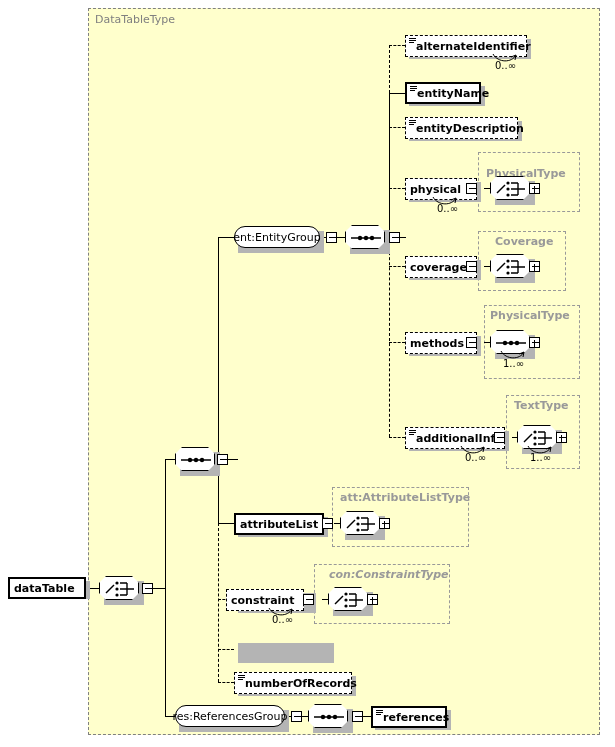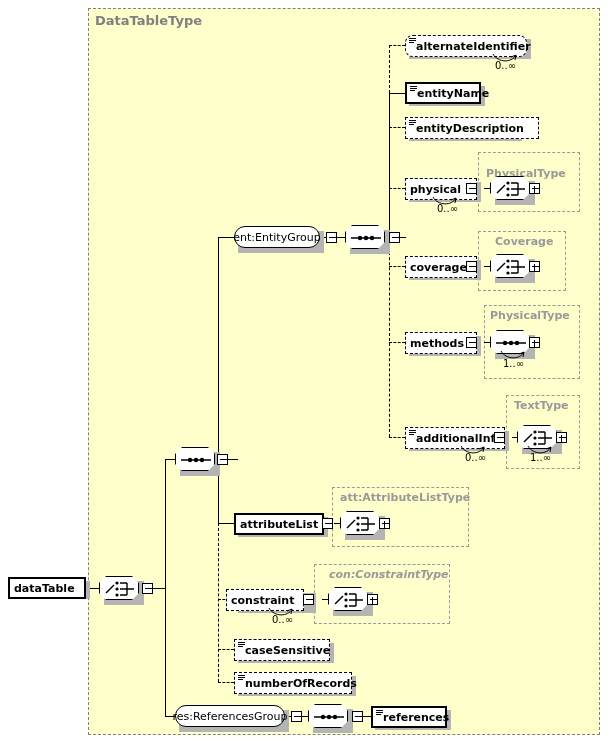--- a/index.html
+++ b/index.html
@@ -12,22 +12,22 @@
   }
   
   .typebox{
     position:absolute;
     background:#ffffcc;
     border:1px dashed #808080;
   }
   .typebox-title{
     position:absolute;
     color:#808080;
-    font-size:13px;
-    font-weight:bold;
+    font-size:11px;
+    font-weight:normal;
     white-space:nowrap;
   }
   
   .frame{
     position:absolute;
     border:1px dashed #999999;
     background:transparent;
   }
   .frame-title{
     position:absolute;
@@ -254,21 +254,21 @@
     <svg width="40" height="24" viewBox="0 0 40 24" aria-hidden="true">
       <path d="M5 12 L35 12" stroke="#000" stroke-width="1.4"></path>
       <circle cx="14" cy="12" r="2.2" fill="#000"></circle>
       <circle cx="20" cy="12" r="2.2" fill="#000"></circle>
       <circle cx="26" cy="12" r="2.2" fill="#000"></circle>
     </svg>
   </div>
   <div class="pm" style="left:389px;top:232px;"></div>
 
   <div class="shadow" style="left:409px;top:39px;width:122px;height:20px;"></div>
-  <div class="node opt has-icon" style="left:405px;top:35px;width:122px;border-radius:8px;">
+  <div class="node opt has-icon" style="left:405px;top:35px;width:122px;">
     <span class="sicon">
         <i></i>
         <i></i>
         <i></i>
       </span>
     <span class="lbl">alternateIdentifier</span>
   </div>
   <svg class="loop" style="left:492px;top:53px;" width="26" height="12" aria-hidden="true">
     <path d="M1 1 C 6 10, 20 10, 24 2" stroke="#000" stroke-width="1" fill="none"></path>
     <path d="M24 2 L19 4 M24 2 L23 7" stroke="#000" stroke-width="1" fill="none"></path>
@@ -279,21 +279,21 @@
   <div class="node req has-icon" style="left:405px;top:82px;width:76px;">
     <span class="sicon">
         <i></i>
         <i></i>
         <i></i>
       </span>
     <span class="lbl">entityName</span>
   </div>
 
   <div class="shadow" style="left:409px;top:121px;width:113px;height:20px;"></div>
-  <div class="node opt has-icon" style="left:405px;top:117px;width:134px;">
+  <div class="node opt has-icon" style="left:405px;top:117px;width:113px;">
     <span class="sicon">
         <i></i>
         <i></i>
         <i></i>
       </span>
     <span class="lbl">entityDescription</span>
   </div>
 
   <div class="shadow" style="left:409px;top:182px;width:72px;height:20px;"></div>
   <div class="node opt" style="left:405px;top:178px;width:72px;">
@@ -431,28 +431,20 @@
       <circle cx="17" cy="12" r="1.6" fill="#000"></circle>
       <circle cx="17" cy="18" r="1.6" fill="#000"></circle>
       <path d="M20 6 L27 6 M20 12 L27 12 M20 18 L27 18" stroke="#000" stroke-width="1.4"></path>
       <path d="M27 6 L27 18" stroke="#000" stroke-width="1.4"></path>
       <path d="M27 12 L34 12" stroke="#000" stroke-width="1.4"></path>
     </svg>
   </div>
   <div class="pm plus" style="left:367px;top:594px;"></div>
 
   <div class="shadow" style="left:238px;top:643px;width:96px;height:20px;"></div>
-  <div class="node opt has-icon" style="left:234px;top:639px;width:96px;">
-    <span class="sicon">
-        <i></i>
-        <i></i>
-        <i></i>
-      </span>
-    <span class="lbl">caseSensitive</span>
-  </div>
 
   <div class="shadow" style="left:238px;top:676px;width:118px;height:20px;"></div>
   <div class="node opt has-icon" style="left:234px;top:672px;width:118px;">
     <span class="sicon">
         <i></i>
         <i></i>
         <i></i>
       </span>
     <span class="lbl">numberOfRecords</span>
   </div>

